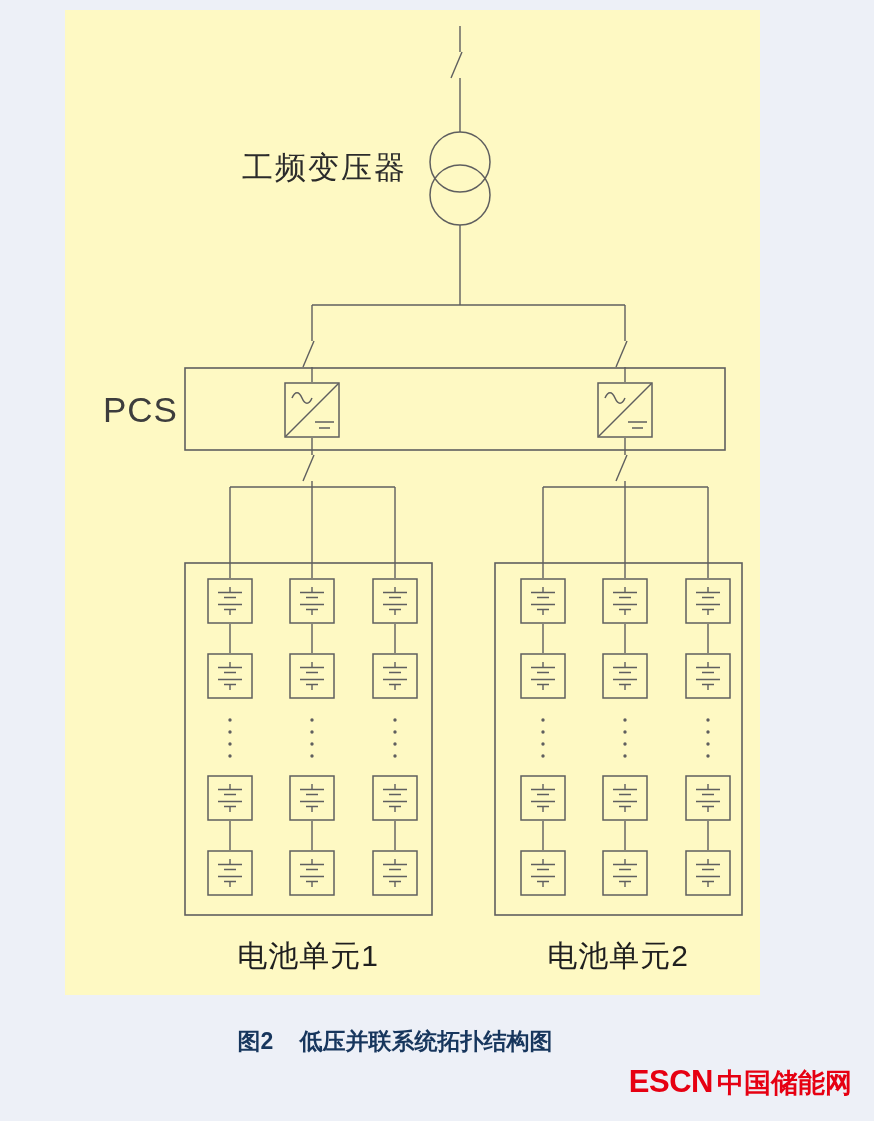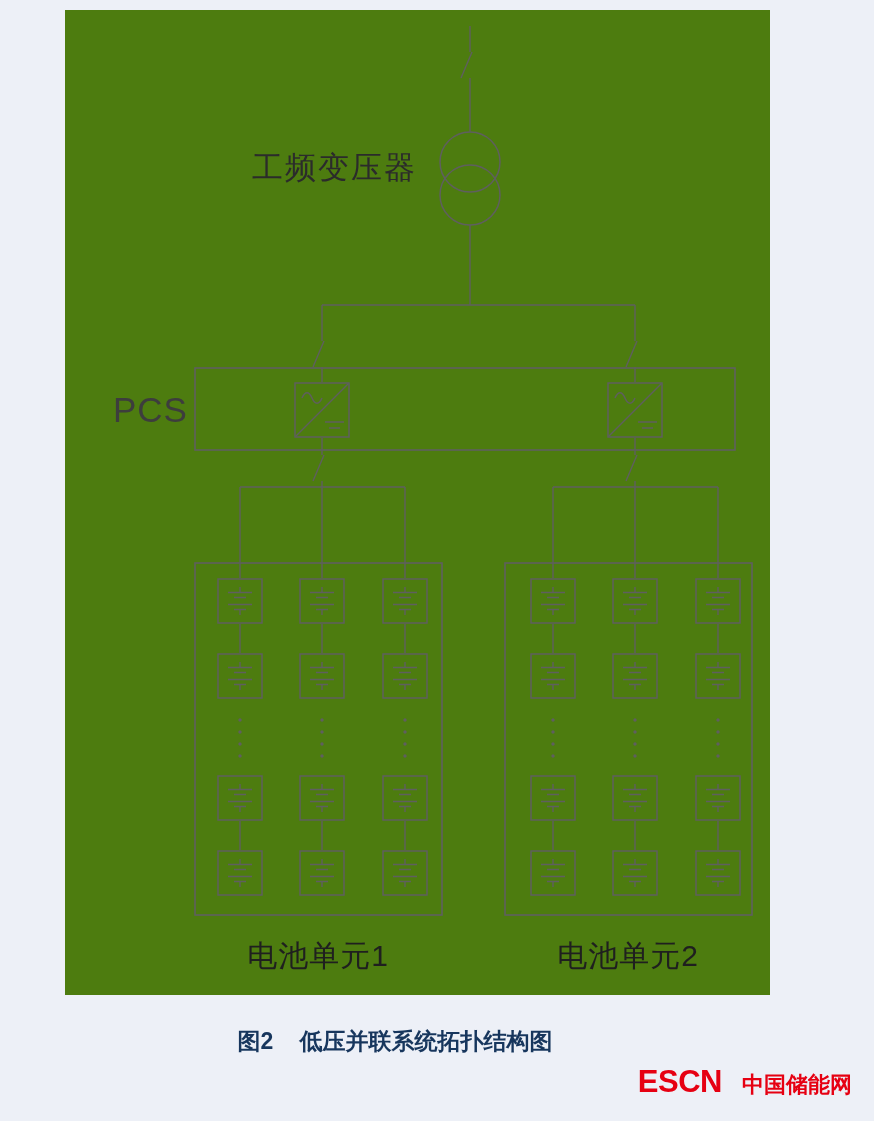--- a/index.html
+++ b/index.html
@@ -1,32 +1,32 @@
 <!DOCTYPE html>
 <html><head>
 <meta charset="utf-8">
 <style>
   html,body{margin:0;padding:0;}
   body{font-family:"Liberation Sans",sans-serif;background:#edf0f7;}
   .page{position:relative;width:874px;height:1121px;background:#edf0f7;overflow:hidden;}
-  .panel{position:absolute;left:65px;top:10px;width:695px;height:985px;background:#4d7c0f;padding-left:10px;}
+  .panel{position:absolute;left:65px;top:10px;width:695px;height:985px;background:#fef9c3;}
   svg{display:block;}
   .wire{stroke:#5f5f5f;stroke-width:1.4;fill:none;}
   .shape-nf{stroke:#5f5f5f;stroke-width:1.5;fill:none;}
   .boxline{stroke:#5f5f5f;stroke-width:1.6;fill:none;}
   .dots{stroke:#5f5f5f;stroke-width:3.4;stroke-dasharray:0 12;stroke-linecap:round;fill:none;}
   .lbl{fill:#2b2b2b;font-family:"Liberation Sans",sans-serif;}
   .lbl-cn{font-size:31px;letter-spacing:2px;}
   .lbl-unit{font-size:30px;letter-spacing:1px;fill:#1f1f1f;}
   .lbl-pcs{font-size:35px;fill:#3d3d3d;letter-spacing:1px;}
   .caption{position:absolute;top:1026px;left:0;width:790px;text-align:center;color:#17365d;font-weight:bold;font-size:23px;}
   .caption .sp{margin-right:26px;margin-top:16px;}
   .logo{position:absolute;top:1064px;right:22px;color:#e60012;white-space:nowrap;}
   .logo .mark{font-size:31px;font-weight:700;letter-spacing:-0.5px;}
-  .logo .name{font-size:22px;font-weight:bold;margin-left:20px;}
+  .logo .name{font-size:27px;font-weight:bold;margin-left:4px;}
 </style>
 </head>
 <body>
 
 <div class="page">
   <div class="panel">
     <svg width="695" height="985" viewBox="0 0 695 985">
       <defs>
         <symbol id="batt" viewBox="0 0 46 46">
           <rect x="1" y="1" width="44" height="44" class="shape-nf"></rect>

